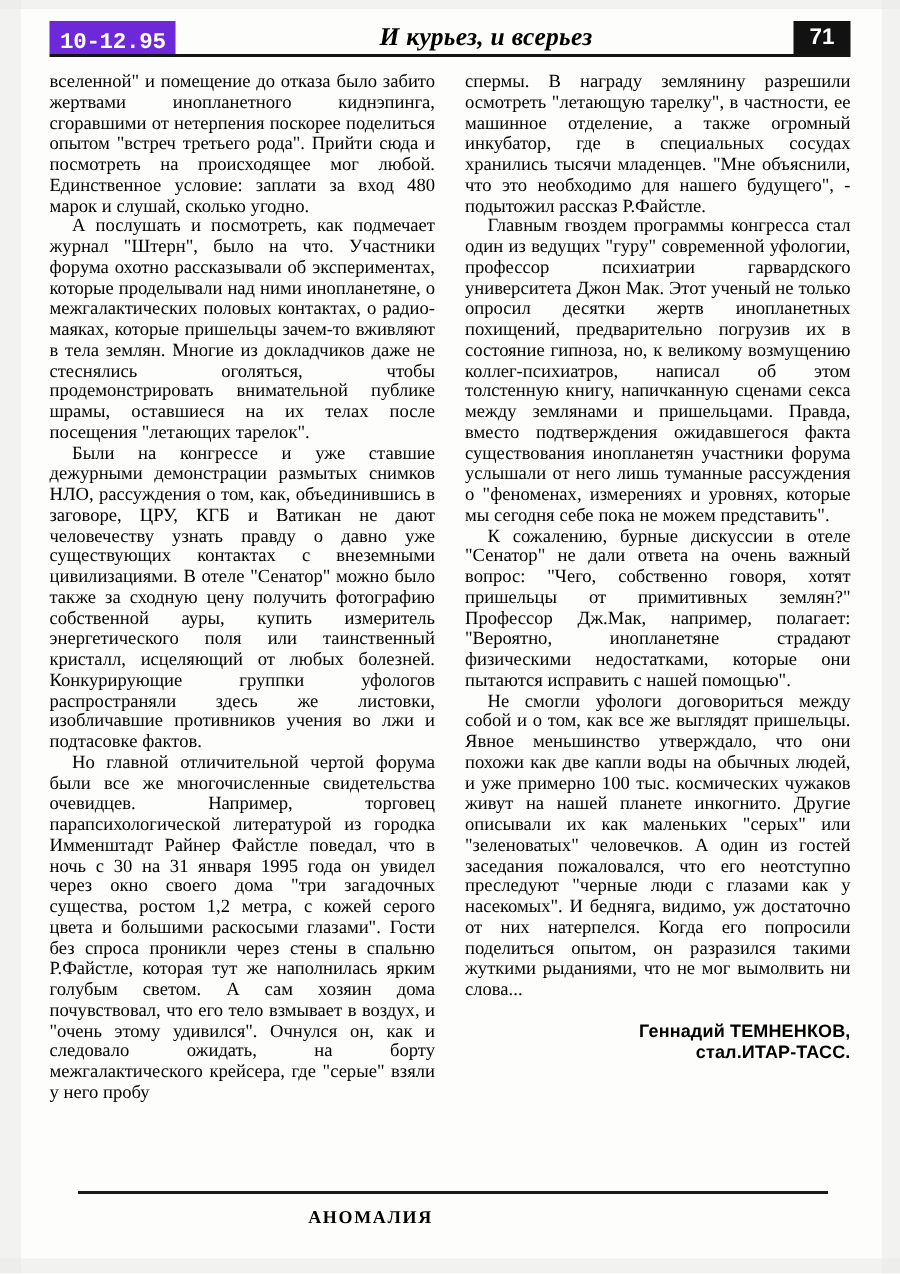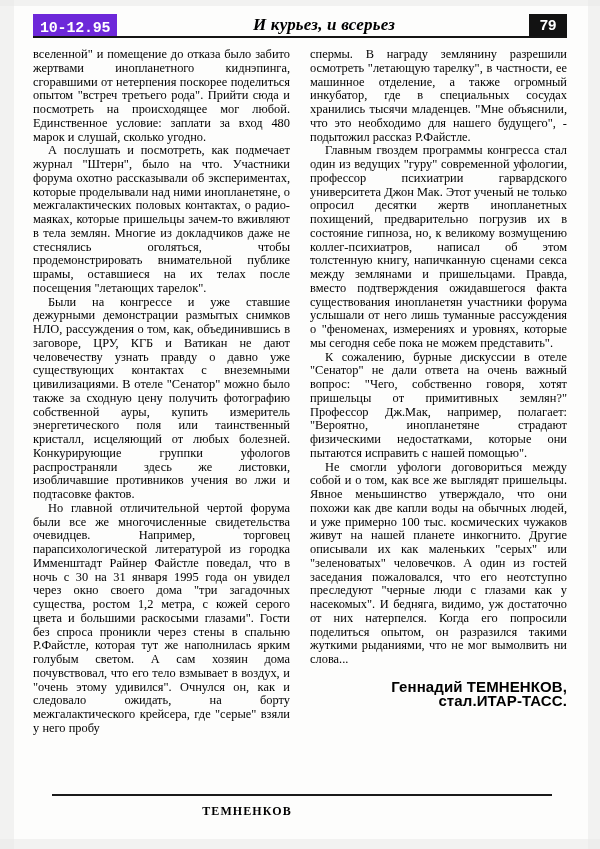--- a/index.html
+++ b/index.html
@@ -128,21 +128,21 @@
     word-spacing: .1px;
   }
   .column p.no-indent { text-indent: 0; }
 
   
   .signature {
     margin-top: 13px;
     text-align: right;
     font-family: "Liberation Sans", "DejaVu Sans", sans-serif;
     font-weight: bold;
-    font-size: 15px;
+    font-size: 12px;
     line-height: 14px;
     letter-spacing: .1px;
   }
   .signature div { white-space: nowrap; }
 
   
   .footer {
     position: absolute;
     left: 52px;
     top: 794px;
@@ -170,21 +170,21 @@
 
   <div class="scan-edge-top"></div>
   <div class="scan-edge-left"></div>
   <div class="scan-edge-right"></div>
   <div class="scan-edge-bottom"></div>
 
   <div class="masthead">
     <div class="masthead-rule"></div>
     <div class="masthead-title">И курьез, и всерьез</div>
     <div class="issue-badge">10-12.95</div>
-    <div class="page-badge">79</div>
+    <div class="page-badge">71</div>
   </div>
 
   <div class="columns">
 
     <div class="column">
       <p class="no-indent">вселенной" и помещение до отказа было забито жертвами инопланетного киднэпинга, сгоравшими от нетерпения поскорее поделиться опытом "встреч третьего рода". Прийти сюда и посмотреть на происходящее мог любой. Единственное условие: заплати за вход 480 марок и слушай, сколько угодно.</p>
       <p>А послушать и посмотреть, как подмечает журнал "Штерн", было на что. Участники форума охотно рассказывали об экспериментах, которые проделывали над ними инопланетяне, о межгалактических половых контактах, о радио-маяках, которые пришельцы зачем-то вживляют в тела землян. Многие из докладчиков даже не стеснялись оголяться, чтобы продемонстрировать внимательной публике шрамы, оставшиеся на их телах после посещения "летающих тарелок".</p>
       <p>Были на конгрессе и уже ставшие дежурными демонстрации размытых снимков НЛО, рассуждения о том, как, объединившись в заговоре, ЦРУ, КГБ и Ватикан не дают человечеству узнать правду о давно уже существующих контактах с внеземными цивилизациями. В отеле "Сенатор" можно было также за сходную цену получить фотографию собственной ауры, купить измеритель энергетического поля или таинственный кристалл, исцеляющий от любых болезней. Конкурирующие группки уфологов распространяли здесь же листовки, изобличавшие противников учения во лжи и подтасовке фактов.</p>
       <p>Но главной отличительной чертой форума были все же многочисленные свидетельства очевидцев. Например, торговец парапсихологической литературой из городка Имменштадт Райнер Файстле поведал, что в ночь с 30 на 31 января 1995 года он увидел через окно своего дома "три загадочных существа, ростом 1,2 метра, с кожей серого цвета и большими раскосыми глазами". Гости без спроса проникли через стены в спальню Р.Файстле, которая тут же наполнилась ярким голубым светом. А сам хозяин дома почувствовал, что его тело взмывает в воздух, и "очень этому удивился". Очнулся он, как и следовало ожидать, на борту межгалактического крейсера, где "серые" взяли у него пробу</p>
     </div>
@@ -198,16 +198,16 @@
       <div class="signature">
         <div>Геннадий ТЕМНЕНКОВ,</div>
         <div>стал.ИТАР-ТАСС.</div>
       </div>
     </div>
 
   </div>
 
   <div class="footer">
     <div class="footer-rule"></div>
-    <div class="footer-title">ТЕМНЕНКОВ</div>
+    <div class="footer-title">АНОМАЛИЯ</div>
   </div>
 
 </div>
 
 </body></html>

